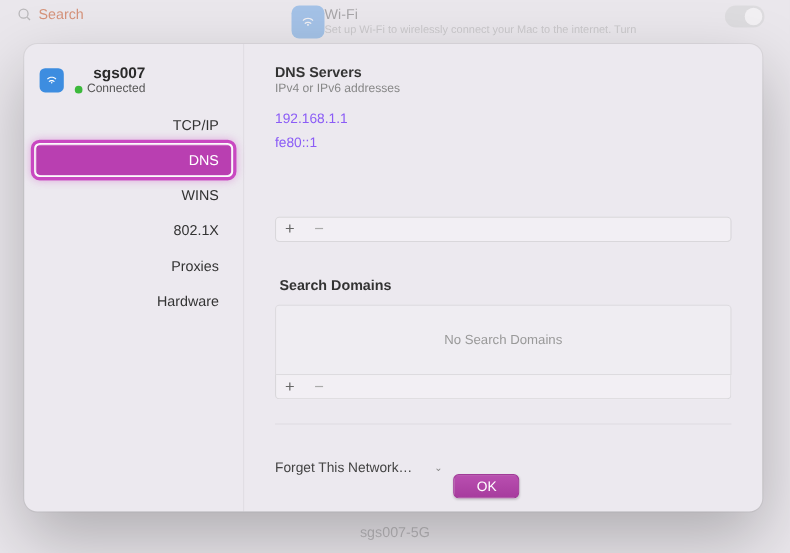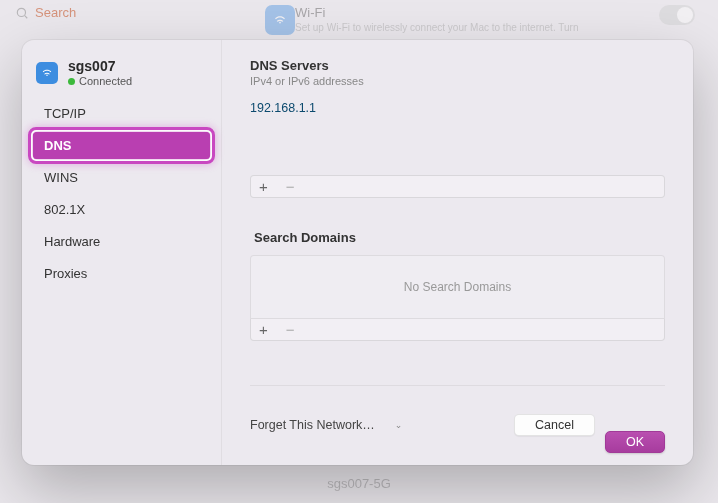--- a/index.html
+++ b/index.html
@@ -13,38 +13,38 @@
     .bg-wifi-icon-box { width: 30px; height: 30px; background: #3d8de0; border-radius: 7px; display: flex; align-items: center; justify-content: center; }
     .bg-wifi-title { font-size: 13px; color: #444; }
     .bg-wifi-sub { font-size: 10px; color: #999; margin-top: 2px; }
     .bg-toggle { position: absolute; right: 8px; top: 5px; width: 36px; height: 20px; background: #ccc; border-radius: 10px; }
     .bg-toggle::after { content: ""; position: absolute; right: 2px; top: 2px; width: 16px; height: 16px; background: #fff; border-radius: 50%; }
     .bg-bottom { position: absolute; bottom: 5px; left: 15px; right: 15px; height: 30px; opacity: 0.3; display: flex; align-items: center; color: #555; font-size: 13px; }
     .bg-bottom-center { position: absolute; left: 50%; transform: translateX(-50%); }
     
     
     .modal { position: absolute; top: 40px; left: 22px; right: 25px; bottom: 38px; background: #ece9ef; border-radius: 12px; box-shadow: 0 25px 60px rgba(0,0,0,0.25), 0 0 0 1px rgba(0,0,0,0.05); display: flex; overflow: hidden; }
-    .sidebar { width: 200px; flex-shrink: 0; padding-top: 12px; border-right: 1px solid rgba(0,0,0,0.05); }
+    .sidebar { width: 200px; flex-shrink: 0; padding-top: 12px; border-right: 1px solid rgba(0,0,0,0.05); text-align: right; }
     .net-header { display: flex; align-items: center; gap: 10px; padding: 6px 14px 12px 14px; }
     .net-icon-box { width: 22px; height: 22px; background: #3d8de0; border-radius: 5px; display: flex; align-items: center; justify-content: center; flex-shrink: 0; }
     .net-name { font-size: 14px; font-weight: 600; color: #2a2a2a; }
     .net-status { font-size: 11px; color: #555; display: flex; align-items: center; gap: 4px; margin-top: 1px; }
     .status-dot { width: 7px; height: 7px; background: #3cb93c; border-radius: 50%; display: inline-block; }
     
     .tab-list { padding: 0 10px; }
     .tab-item { padding: 7px 12px; font-size: 13px; color: #333; border-radius: 6px; margin-bottom: 3px; cursor: pointer; }
-    .tab-item.active { background: #b93fb1; color: #fff; font-weight: 700; }
+    .tab-item.active { background: #b93fb1; color: #fff; font-weight: 400; }
     .tab-item.highlighted { position: relative; }
     .tab-item.highlighted::before { content: ""; position: absolute; top: -4px; left: -4px; right: -4px; bottom: -4px; border: 3px solid #c948c1; border-radius: 8px; pointer-events: none; box-shadow: 0 0 0 2px rgba(255,255,255,0.8) inset, 0 0 8px rgba(201,72,193,0.4); }
     
     .content { flex: 1; padding: 18px 28px 12px 28px; display: flex; flex-direction: column; justify-content: flex-end; }
     .section-title { font-size: 13px; font-weight: 600; color: #333; }
     .section-sub { font-size: 11px; color: #888; margin-top: 2px; margin-bottom: 10px; }
     .value-list { background: transparent; }
-    .value-row { font-size: 12.5px; color: #0c4a6e; padding: 4px 0; }
+    .value-row { font-size: 12.5px; color: #8b5cf6; padding: 4px 0; }
     
     .list-box { margin-top: 56px; margin-bottom: 4px; }
     .button-row { border: 0.5px solid rgba(0,0,0,0.1); border-radius: 4px; padding: 2px 6px; display: flex; gap: 14px; background: rgba(255,255,255,0.3); }
     .icon-btn { font-size: 15px; color: #666; cursor: pointer; user-select: none; line-height: 1; padding: 1px 2px; }
     .icon-btn.minus { color: #aaa; }
     
     .search-domains-title { font-size: 13px; font-weight: 600; color: #333; margin-top: 28px; margin-bottom: 10px; padding-left: 4px; }
     .empty-box { border: 0.5px solid rgba(0,0,0,0.08); border-radius: 4px 4px 0 0; padding: 24px; text-align: center; font-size: 12px; color: #999; background: rgba(255,255,255,0.2); }
     .empty-box + .button-row { border-radius: 0 0 4px 4px; border-top: none; }
     
@@ -101,30 +101,31 @@
           <span class="status-dot"></span>
           <span>Connected</span>
         </div>
       </div>
     </div>
     <div class="tab-list">
       <div class="tab-item">TCP/IP</div>
       <div class="tab-item active highlighted">DNS</div>
       <div class="tab-item">WINS</div>
       <div class="tab-item">802.1X</div>
+      <div class="tab-item">Proxies</div>
       <div class="tab-item">Hardware</div>
-      <div class="tab-item">Proxies</div>
     </div>
   </div>
 
   <div class="content">
     <div class="section-title">DNS Servers</div>
     <div class="section-sub">IPv4 or IPv6 addresses</div>
     <div class="value-list">
       <div class="value-row">192.168.1.1</div>
+      <div class="value-row">fe80::1</div>
     </div>
     <div class="list-box">
       <div class="button-row">
         <span class="icon-btn">+</span>
         <span class="icon-btn minus">−</span>
       </div>
     </div>
 
     <div class="search-domains-title">Search Domains</div>
     <div class="empty-box">No Search Domains</div>
@@ -133,17 +134,16 @@
       <span class="icon-btn minus">−</span>
     </div>
 
     <div class="spacer"></div>
 
     <div class="footer">
       <div class="forget-link">
         <span>Forget This Network…</span>
         <span class="forget-chevron">⌄</span>
       </div>
-      <button class="btn btn-cancel">Cancel</button>
       <button class="btn btn-ok">OK</button>
     </div>
   </div>
 </div>
 
 </body></html>

